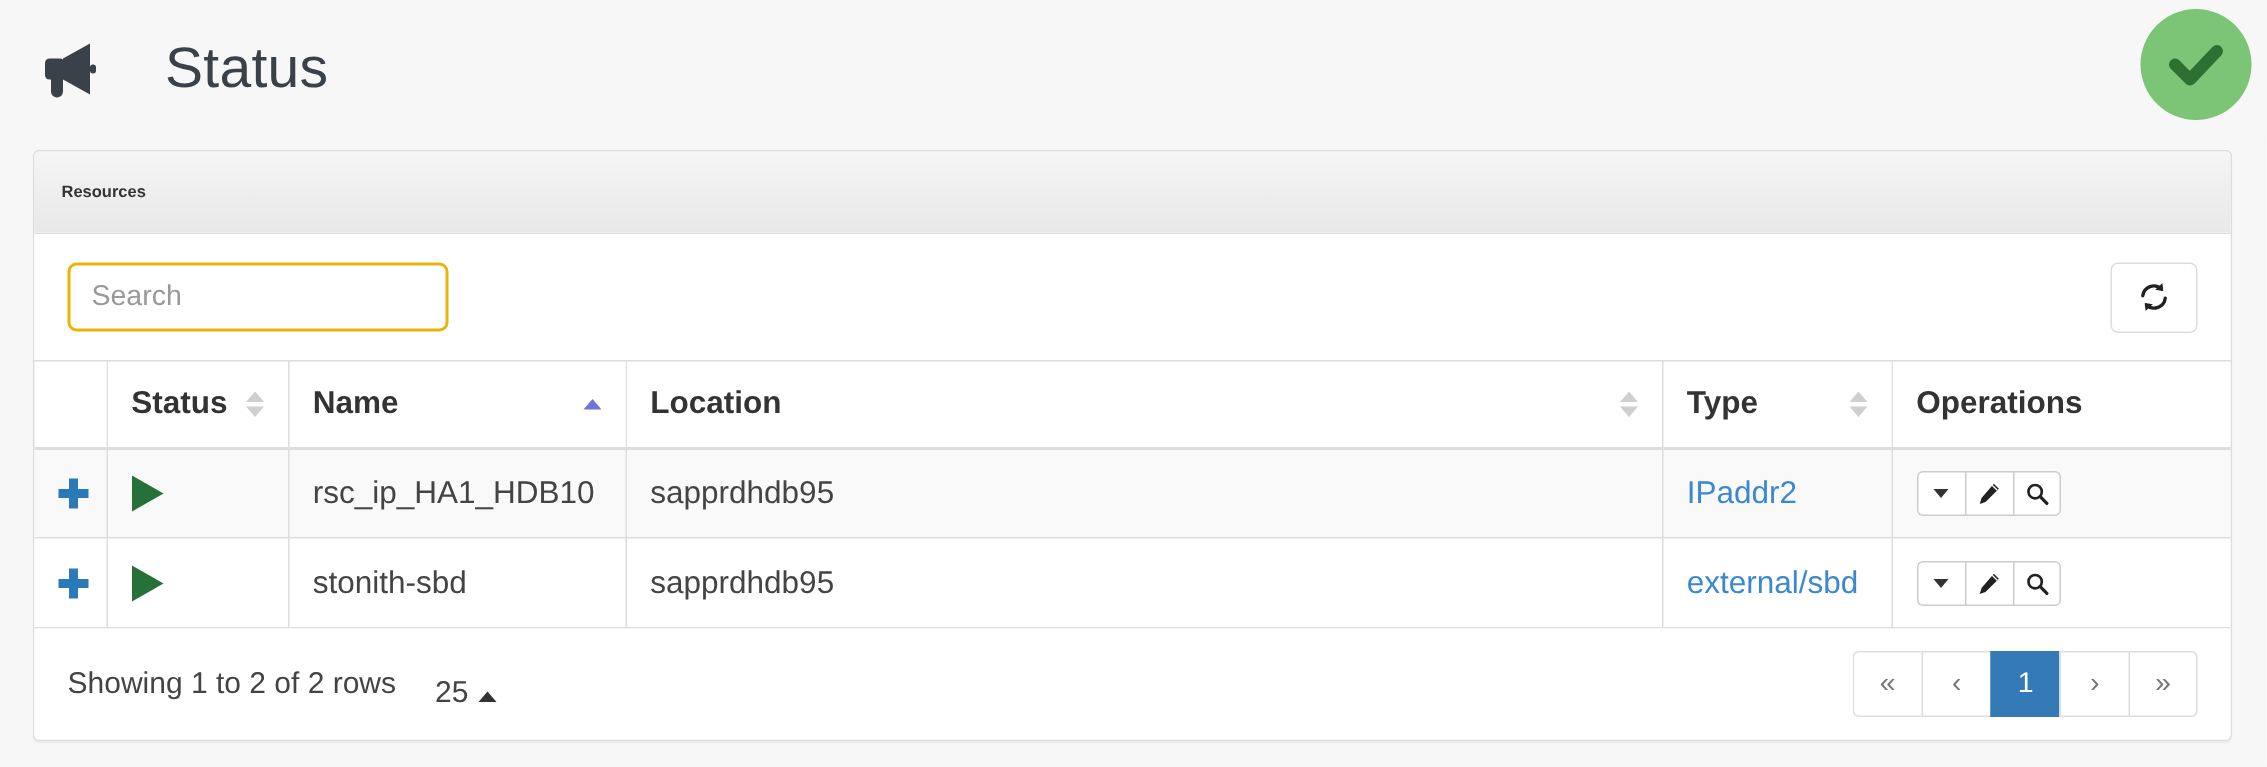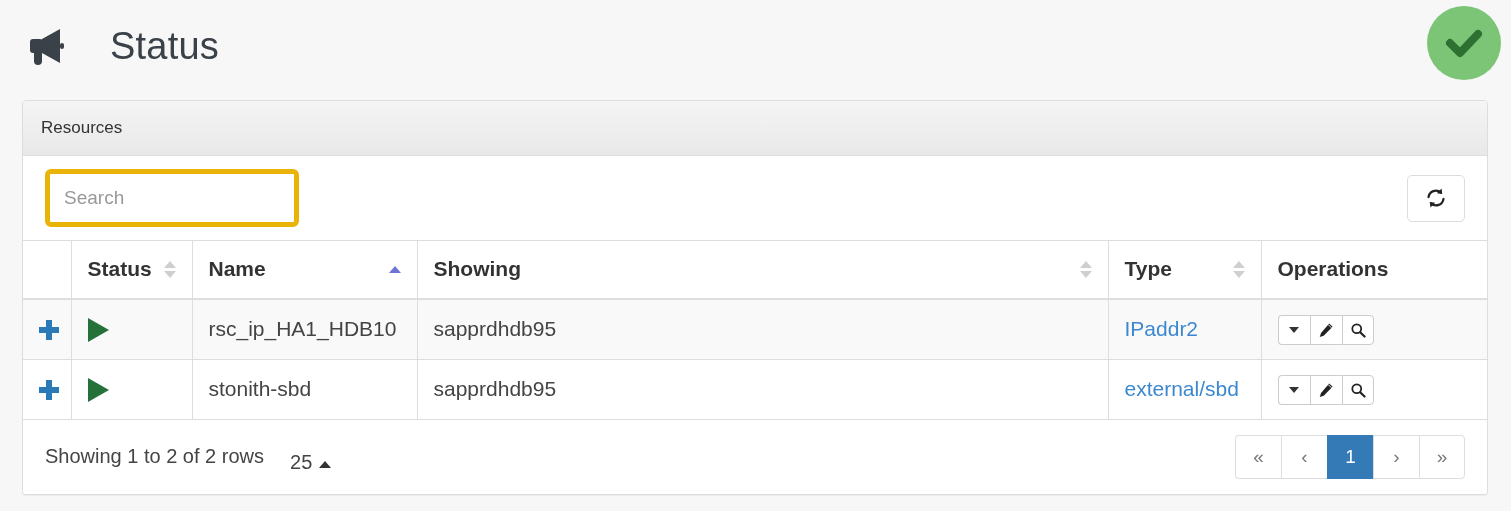--- a/index.html
+++ b/index.html
@@ -62,43 +62,43 @@
   .panel-heading {
     height: 55px;
     background: linear-gradient(to bottom, #f5f5f5 0%, #e8e8e8 100%);
     border-bottom: 1px solid #ddd;
     border-radius: 3px 3px 0 0;
     display: flex;
     align-items: center;
     padding: 0 18px;
   }
   .panel-title {
-    font-size: 17px;
-    font-weight: normal;
+    font-size: 11px;
+    font-weight: bold;
     color: #333;
   }
 
   
   .toolbar {
     position: relative;
     height: 84px;
     padding: 0 22px;
     display: flex;
     align-items: center;
     justify-content: space-between;
     background: #fff;
   }
   .search-input {
     width: 254px;
-    height: 58px;
+    height: 46px;
     padding: 0 14px;
     font-size: 19px;
     font-family: "Liberation Sans", sans-serif;
     color: #555;
-    border: 5px solid #eab308;
+    border: 2px solid #eab308;
     border-radius: 6px;
     outline: none;
     background: #fff;
   }
   .search-input::placeholder { color: #999; }
   .refresh-button {
     width: 58px; height: 47px;
     border: 1px solid #ddd;
     border-radius: 5px;
     background: #fff;
@@ -373,21 +373,21 @@
             <span>Name</span>
             <span class="sort-caret active">
               <span class="caret-up"></span>
 
             </span>
           </span>
         </th>
 
         <th>
           <span class="th-inner">
-            <span>Showing</span>
+            <span>Location</span>
             <span class="sort-caret">
               <span class="caret-up"></span>
               <span class="caret-down"></span>
             </span>
           </span>
         </th>
 
         <th>
           <span class="th-inner">
             <span>Type</span>

